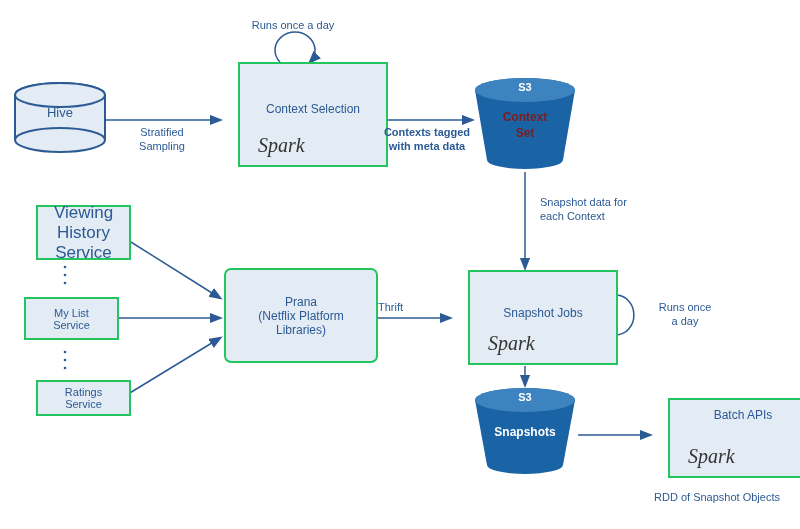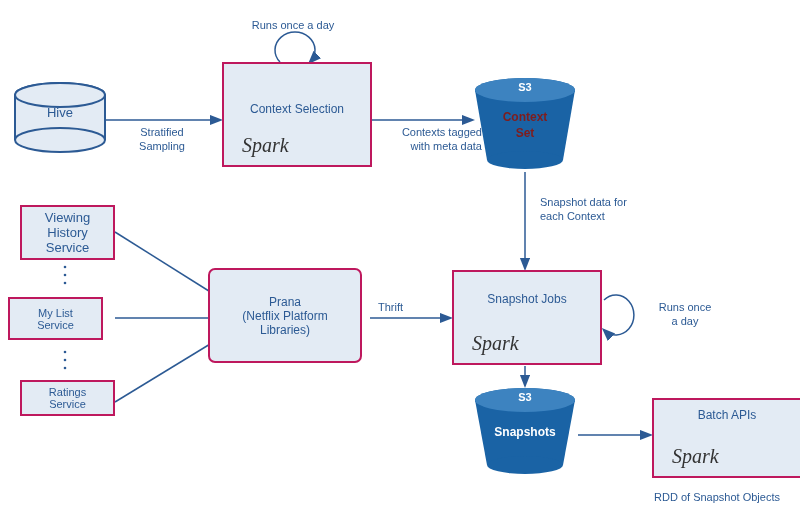--- a/index.html
+++ b/index.html
@@ -9,30 +9,31 @@
     background: #ffffff;
   }
   #stage {
     position: relative;
     width: 800px;
     height: 529px;
   }
   .box {
     position: absolute;
     background: #e3ebf4;
-    border: 2px solid #be185d;
+    border: 2px solid #22c55e;
     display: flex;
     flex-direction: column;
     align-items: center;
     justify-content: center;
     font-size: 12px;
     color: #2c5a94;
     text-align: center;
     box-sizing: border-box;
     padding: 4px;
+    margin-left: 16px;
   }
   .label {
     position: absolute;
     font-size: 11px;
     color: #2c5a94;
     text-align: center;
     line-height: 1.3;
   }
   svg.abs { position:absolute; left:0; top:0; }
 </style>
@@ -112,21 +113,21 @@
     <span style="position:absolute; bottom:8px; left:18px; font-family:'Brush Script MT',cursive; font-size:20px; color:#333; font-style:italic;">Spark</span>
   </div>
 
   <div class="label" style="left:508px; top:80px; width:34px; color:#fff; font-size:11px; font-weight:bold;">S3</div>
   <div class="label" style="left:500px; top:110px; width:50px; color:#7f1d1d; font-size:12px; font-weight:bold; white-space:pre;">Context
 Set</div>
 
   <div class="label" style="left:508px; top:390px; width:34px; color:#fff; font-size:11px; font-weight:bold;">S3</div>
   <div class="label" style="left:490px; top:425px; width:70px; color:#fff; font-size:12px; font-weight:bold;">Snapshots</div>
 
-  <div class="box" style="left:20px; top:205px; width:95px; height:55px; white-space:pre; font-size:13px;">
+  <div class="box" style="left:20px; top:205px; width:95px; height:55px; white-space:pre; font-size:17px;">
     <span>Viewing
 History
 Service</span>
   </div>
 
   <div class="box" style="left:8px; top:297px; width:95px; height:43px; white-space:pre; font-size:11px;">
     <span>My List
 Service</span>
   </div>
 
@@ -134,34 +135,34 @@
     <span>Ratings
 Service</span>
   </div>
 
   <div class="box" style="left:208px; top:268px; width:154px; height:95px; white-space:pre;border-radius:7px;">
     <span>Prana
 (Netflix Platform
 Libraries)</span>
   </div>
 
-  <div class="box" style="left:452px; top:270px; width:150px; height:95px; justify-content:flex-start; padding-top:20px;">
+  <div class="box" style="left:452px; top:270px; width:150px; height:95px; justify-content:flex-start; padding-top:34px;">
     <span>Snapshot Jobs</span>
     <span style="position:absolute; bottom:8px; left:18px; font-family:'Brush Script MT',cursive; font-size:20px; color:#333; font-style:italic;">Spark</span>
   </div>
 
   <div class="box" style="left:652px; top:398px; width:150px; height:80px; justify-content:flex-start; padding-top:8px;">
     <span>Batch APIs</span>
     <span style="position:absolute; bottom:8px; left:18px; font-family:'Brush Script MT',cursive; font-size:20px; color:#333; font-style:italic;">Spark</span>
   </div>
 
   <div class="label" style="left:122px; top:125px; width:80px; white-space:pre;">Stratified
 Sampling</div>
   <div class="label" style="left:228px; top:18px; width:130px;">Runs once a day</div>
-  <div class="label" style="left:372px; top:125px; width:110px; white-space:pre; text-align:right;">Contexts tagged
+  <div class="label" style="left:372px; top:125px; width:110px; white-space:pre; text-align:center;font-weight:bold;">Contexts tagged
 with meta data</div>
   <div class="label" style="left:540px; top:195px; width:130px; white-space:pre; text-align:left;">Snapshot data for
 each Context</div>
   <div class="label" style="left:378px; top:300px; width:60px; text-align:left;">Thrift</div>
   <div class="label" style="left:640px; top:300px; width:90px; white-space:pre;">Runs once
 a day</div>
   <div class="label" style="left:632px; top:490px; width:170px;">RDD of Snapshot Objects</div>
 
 </div>
 

